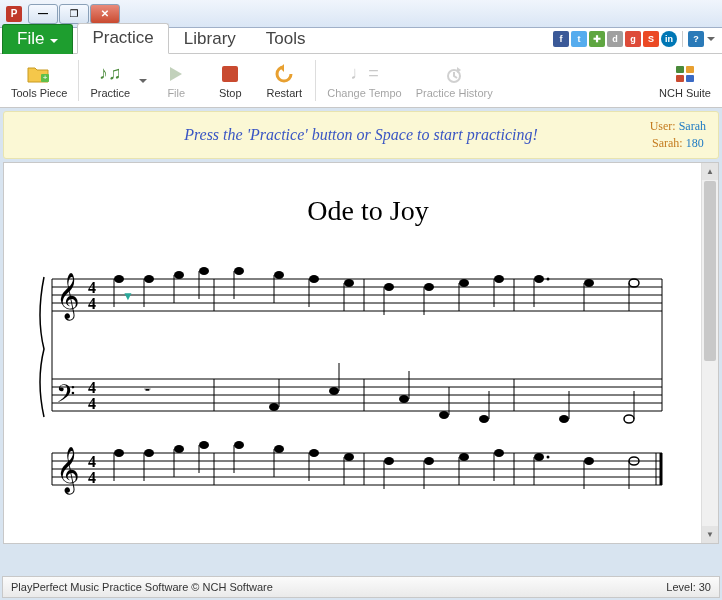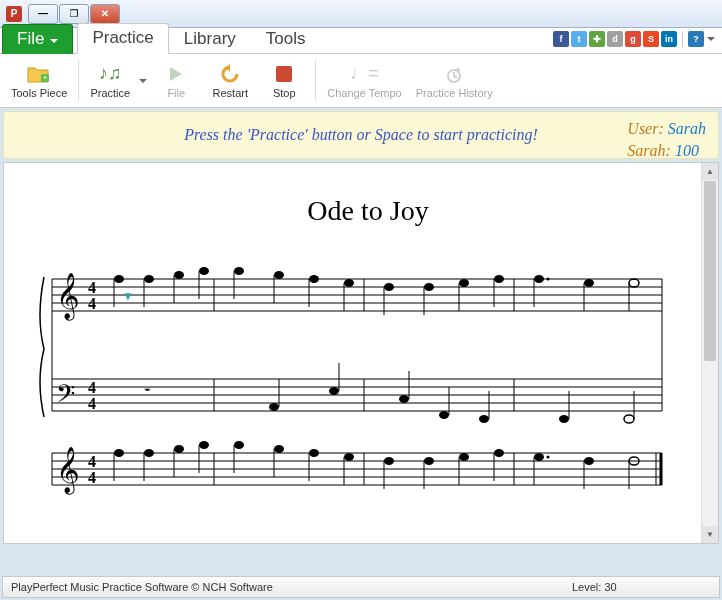--- a/index.html
+++ b/index.html
@@ -35,40 +35,40 @@
   .tool-icon { width:28px; height:22px; display:flex; align-items:center; justify-content:center; font-size:18px; }
   .tool-label { font-size:11px; color:#333; white-space:nowrap; }
   .tool-split { display:flex; }
   .drop-arrow { width:12px; display:flex; align-items:center; justify-content:center; cursor:pointer; border-radius:0 3px 3px 0; }
   .drop-arrow::before { content:""; border:4px solid transparent; border-top-color:#666; position:relative; top:2px; }
   .toolbar-spacer { flex:1; }
 
   
   .banner { height:48px; background:#fbf8d5; border:1px solid #e8e4b0; margin:3px; border-radius:3px; position:relative; display:flex; align-items:center; justify-content:center; }
   .banner-msg { color:#3a56c4; font-style:italic; font-size:16px; font-family:"Segoe Script","Comic Sans MS",cursive; }
-  .banner-right { position:absolute; right:12px; top:6px; text-align:left; font-style:italic; font-family:"Segoe Script","Comic Sans MS",cursive; font-size:16px; line-height:1.4; }
+  .banner-right { position:absolute; right:12px; top:6px; text-align:center; font-family:"Segoe Script","Comic Sans MS",cursive; font-size:12px; line-height:1.4; }
   .banner-right .user { color:#c47a1e; }
   .banner-right .val { color:#1e7ac4; }
   .banner-right .tempo-lbl { color:#c47a1e; }
 
   
   .score-wrap { margin:3px; border:1px solid #c8c8c8; background:#fff; height:382px; position:relative; overflow:hidden; }
   .score-inner { padding:18px 16px 0 30px; height:100%; overflow-y:auto; }
   .score-title { text-align:center; font-family:"Times New Roman",serif; font-size:28px; margin:14px 0 40px; }
   .scroll-track { position:absolute; right:0; top:0; bottom:0; width:17px; background:#f0f0f0; border-left:1px solid #ddd; }
   .scroll-arrow { height:17px; background:#e4e4e4; display:flex; align-items:center; justify-content:center; cursor:pointer; font-size:8px; color:#666; }
   .scroll-thumb { position:absolute; left:2px; right:2px; top:18px; height:180px; background:#c8c8c8; border-radius:2px; cursor:pointer; }
 
   .staff-svg { width: 630px; display:block; }
 
   
   .statusbar { position:absolute; bottom:2px; left:2px; right:2px; height:22px; background:linear-gradient(#fbfbfb,#eaeaea); border:1px solid #c8c8c8; display:flex; align-items:center; padding:0 8px; font-size:11px; color:#333; }
   .status-left { flex:2; }
   .status-mid { flex:1; text-align:center; }
-  .status-right { flex:1; text-align:center; }
+  .status-right { flex:1; text-align:right; }
 
   .marker { position:absolute; font-size:12px; color:#2aa89a; }
 </style>
 </head>
 <body>
 
 <div class="titlebar">
   <div class="app-icon">P</div>
   <div class="win-controls">
     <div class="win-btn min"></div>
@@ -84,21 +84,21 @@
   <div class="menu-tab">Tools</div>
 
   <div class="menubar-right">
     <div id="social-host" style="display: flex; gap: 2px;">
         <div class="social-icon" style="background: rgb(59, 89, 152);">f</div>
         <div class="social-icon" style="background: rgb(85, 172, 238);">t</div>
         <div class="social-icon" style="background: rgb(95, 166, 65);">✚</div>
         <div class="social-icon" style="background: rgb(160, 160, 160);">d</div>
         <div class="social-icon" style="background: rgb(221, 75, 57);">g</div>
         <div class="social-icon" style="background: rgb(235, 73, 36);">S</div>
-        <div class="social-icon" style="background: rgb(0, 119, 181);">in</div>
+        <div class="social-icon" style="background: rgb(0, 119, 181); border-radius: 8px;">in</div>
       </div>
     <div class="sep"></div>
     <div class="social-icon" style="background:#2a7ab8">?</div>
     <div class="drop-arrow" style="width:10px"></div>
   </div>
 </div>
 
 <div class="toolbar">
   <div class="tool-group">
     <div class="tool-btn">
@@ -126,35 +126,35 @@
     <div class="tool-icon">
       <svg width="18" height="18">
           <path d="M3 2 L15 9 L3 16 Z" fill="#7a9a6a"></path>
         </svg>
     </div>
     <div class="tool-label">File</div>
   </div>
 
   <div class="tool-btn">
     <div class="tool-icon">
+      <svg width="16" height="16">
+          <rect width="16" height="16" fill="#c94a30" rx="2"></rect>
+        </svg>
+    </div>
+    <div class="tool-label">Stop</div>
+  </div>
+
+  <div class="tool-btn">
+    <div class="tool-icon">
       <svg width="22" height="20">
           <path d="M11 3 a7 7 0 1 0 7 7" fill="none" stroke="#e8a030" stroke-width="3"></path>
           <path d="M11 0 l-4 4 4 4 z" fill="#e8a030"></path>
         </svg>
     </div>
     <div class="tool-label">Restart</div>
-  </div>
-
-  <div class="tool-btn">
-    <div class="tool-icon">
-      <svg width="16" height="16">
-          <rect width="16" height="16" fill="#c94a30" rx="2"></rect>
-        </svg>
-    </div>
-    <div class="tool-label">Stop</div>
   </div>
 
   <div class="tool-sep"></div>
 
   <div class="tool-btn disabled">
     <div class="tool-icon" style="color:#888">♩=</div>
     <div class="tool-label">Change Tempo</div>
   </div>
 
   <div class="tool-btn disabled">
@@ -163,27 +163,38 @@
           <circle cx="10" cy="12" r="6" fill="none" stroke="#999" stroke-width="2"></circle>
           <path d="M10 8 v4 l3 2" stroke="#999" fill="none" stroke-width="2"></path>
           <path d="M13 3 l4 3 -4 3" fill="#999"></path>
         </svg>
     </div>
     <div class="tool-label">Practice History</div>
   </div>
 
   <div class="toolbar-spacer"></div>
 
+  <div class="tool-btn">
+    <div class="tool-icon">
+      <svg width="22" height="20">
+          <rect x="2" y="2" width="8" height="7" fill="#4a8a3a" rx="1"></rect>
+          <rect x="12" y="2" width="8" height="7" fill="#e8a030" rx="1"></rect>
+          <rect x="2" y="11" width="8" height="7" fill="#c94a30" rx="1"></rect>
+          <rect x="12" y="11" width="8" height="7" fill="#3a6ac4" rx="1"></rect>
+        </svg>
+    </div>
+    <div class="tool-label">NCH Suite</div>
+  </div>
 </div>
 
 <div class="banner">
   <div class="banner-msg">Press the 'Practice' button or Space to start practicing!</div>
   <div class="banner-right">
     <div><span class="user">User:</span> <span class="val">Sarah</span></div>
-    <div><span class="tempo-lbl">Sarah:</span> <span class="val">100</span></div>
+    <div><span class="tempo-lbl">Sarah:</span> <span class="val">180</span></div>
   </div>
 </div>
 
 <div class="score-wrap">
   <div class="score-inner">
     <div class="score-title">Ode to Joy</div>
     <span class="marker" style="left:118px; top:126px;">▼</span>
 
     <svg class="staff-svg" height="160" viewBox="0 0 630 160">
 

